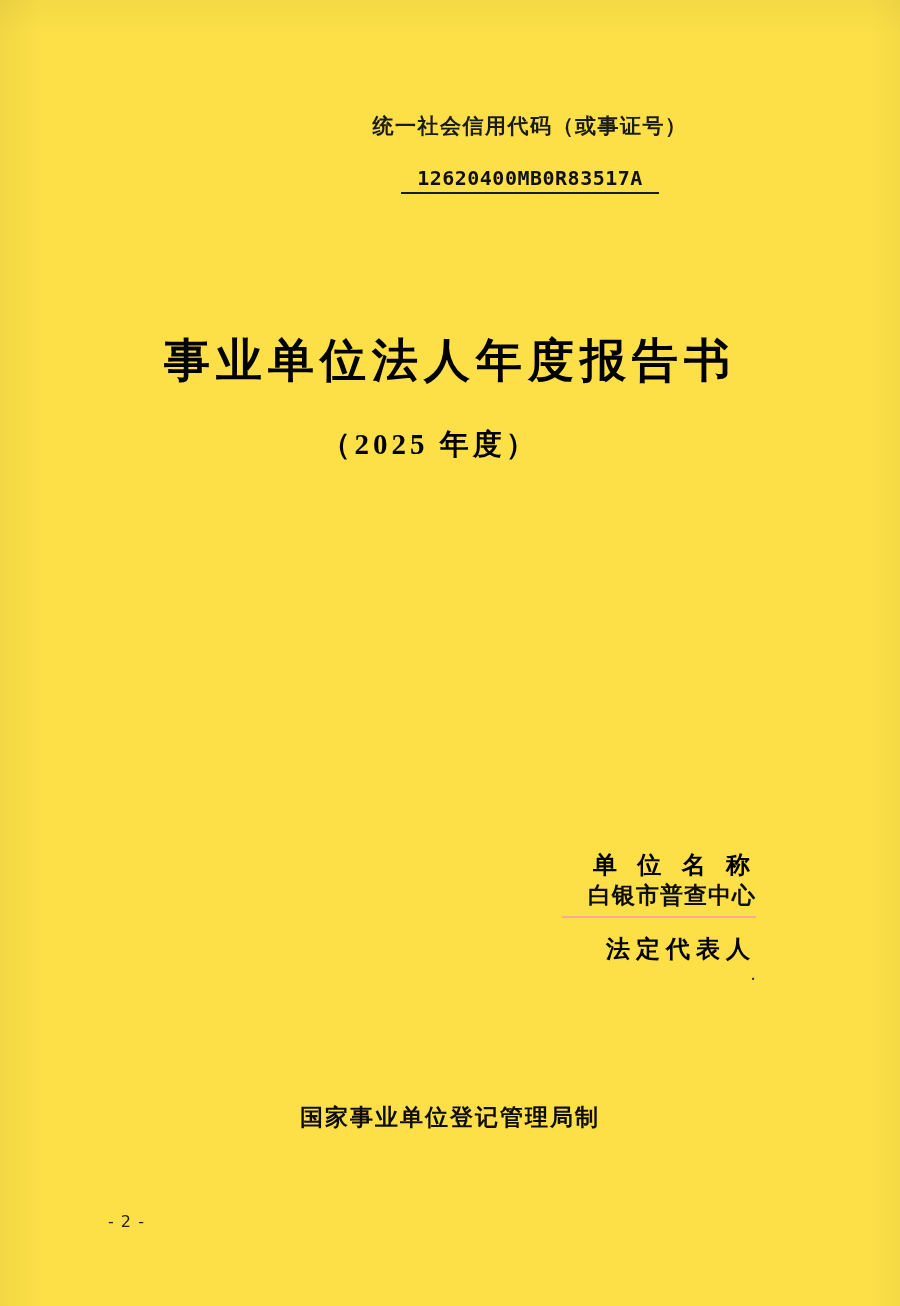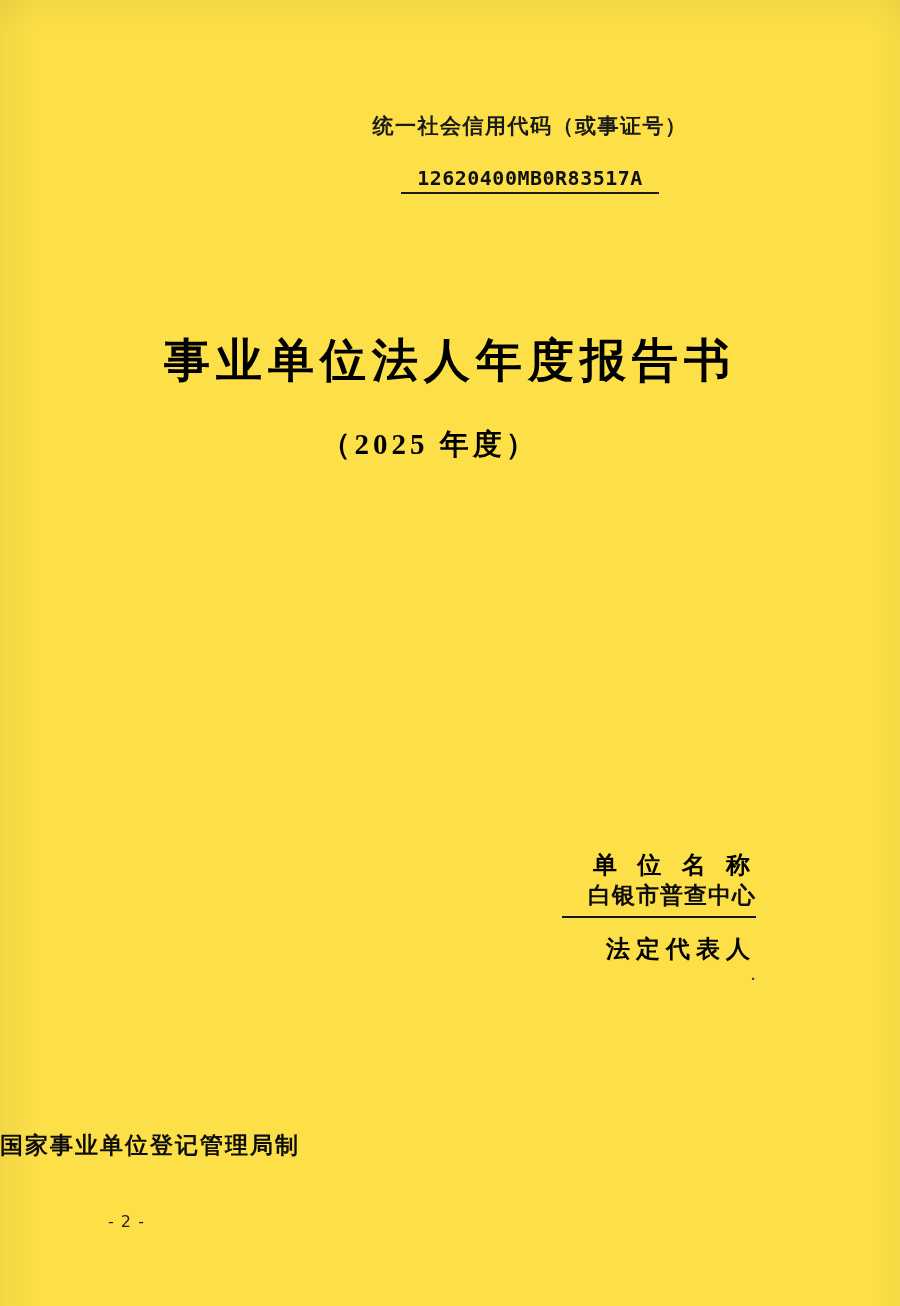--- a/index.html
+++ b/index.html
@@ -117,21 +117,21 @@
     font-family: "DejaVu Sans", "Liberation Sans", sans-serif;
     font-weight: 700;
     font-size: 24px;
     letter-spacing: 6px;
     white-space: nowrap;
     color: #000;
     line-height: 30px;
   }
   .field-value-wrap {
     flex: 1;
-    border-bottom: 2px solid #0f172a;
+    border-bottom: 2px solid #fca5a5;
     margin-left: 2px;
     padding: 0 0 3px 0;
     text-align: center;
     line-height: 30px;
   }
   .field-value {
     font-family: "DejaVu Sans", "Liberation Sans", sans-serif;
     font-weight: 700;
     font-size: 23px;
     letter-spacing: 1px;
@@ -145,24 +145,24 @@
     width: 10px;
     text-align: right;
     font-size: 18px;
     color: #333;
     line-height: 30px;
   }
 
   
   .issuer {
     position: absolute;
-    top: 1130px;
-    left: 0;
-    width: 900px;
-    text-align: left;
+    top: 1102px;
+    left: 0;
+    width: 900px;
+    text-align: center;
     font-family: "DejaVu Serif", "Liberation Serif", serif;
     font-weight: 700;
     font-size: 23px;
     letter-spacing: 2px;
     color: #0d0d0d;
   }
 
   
   .page-number {
     position: absolute;

